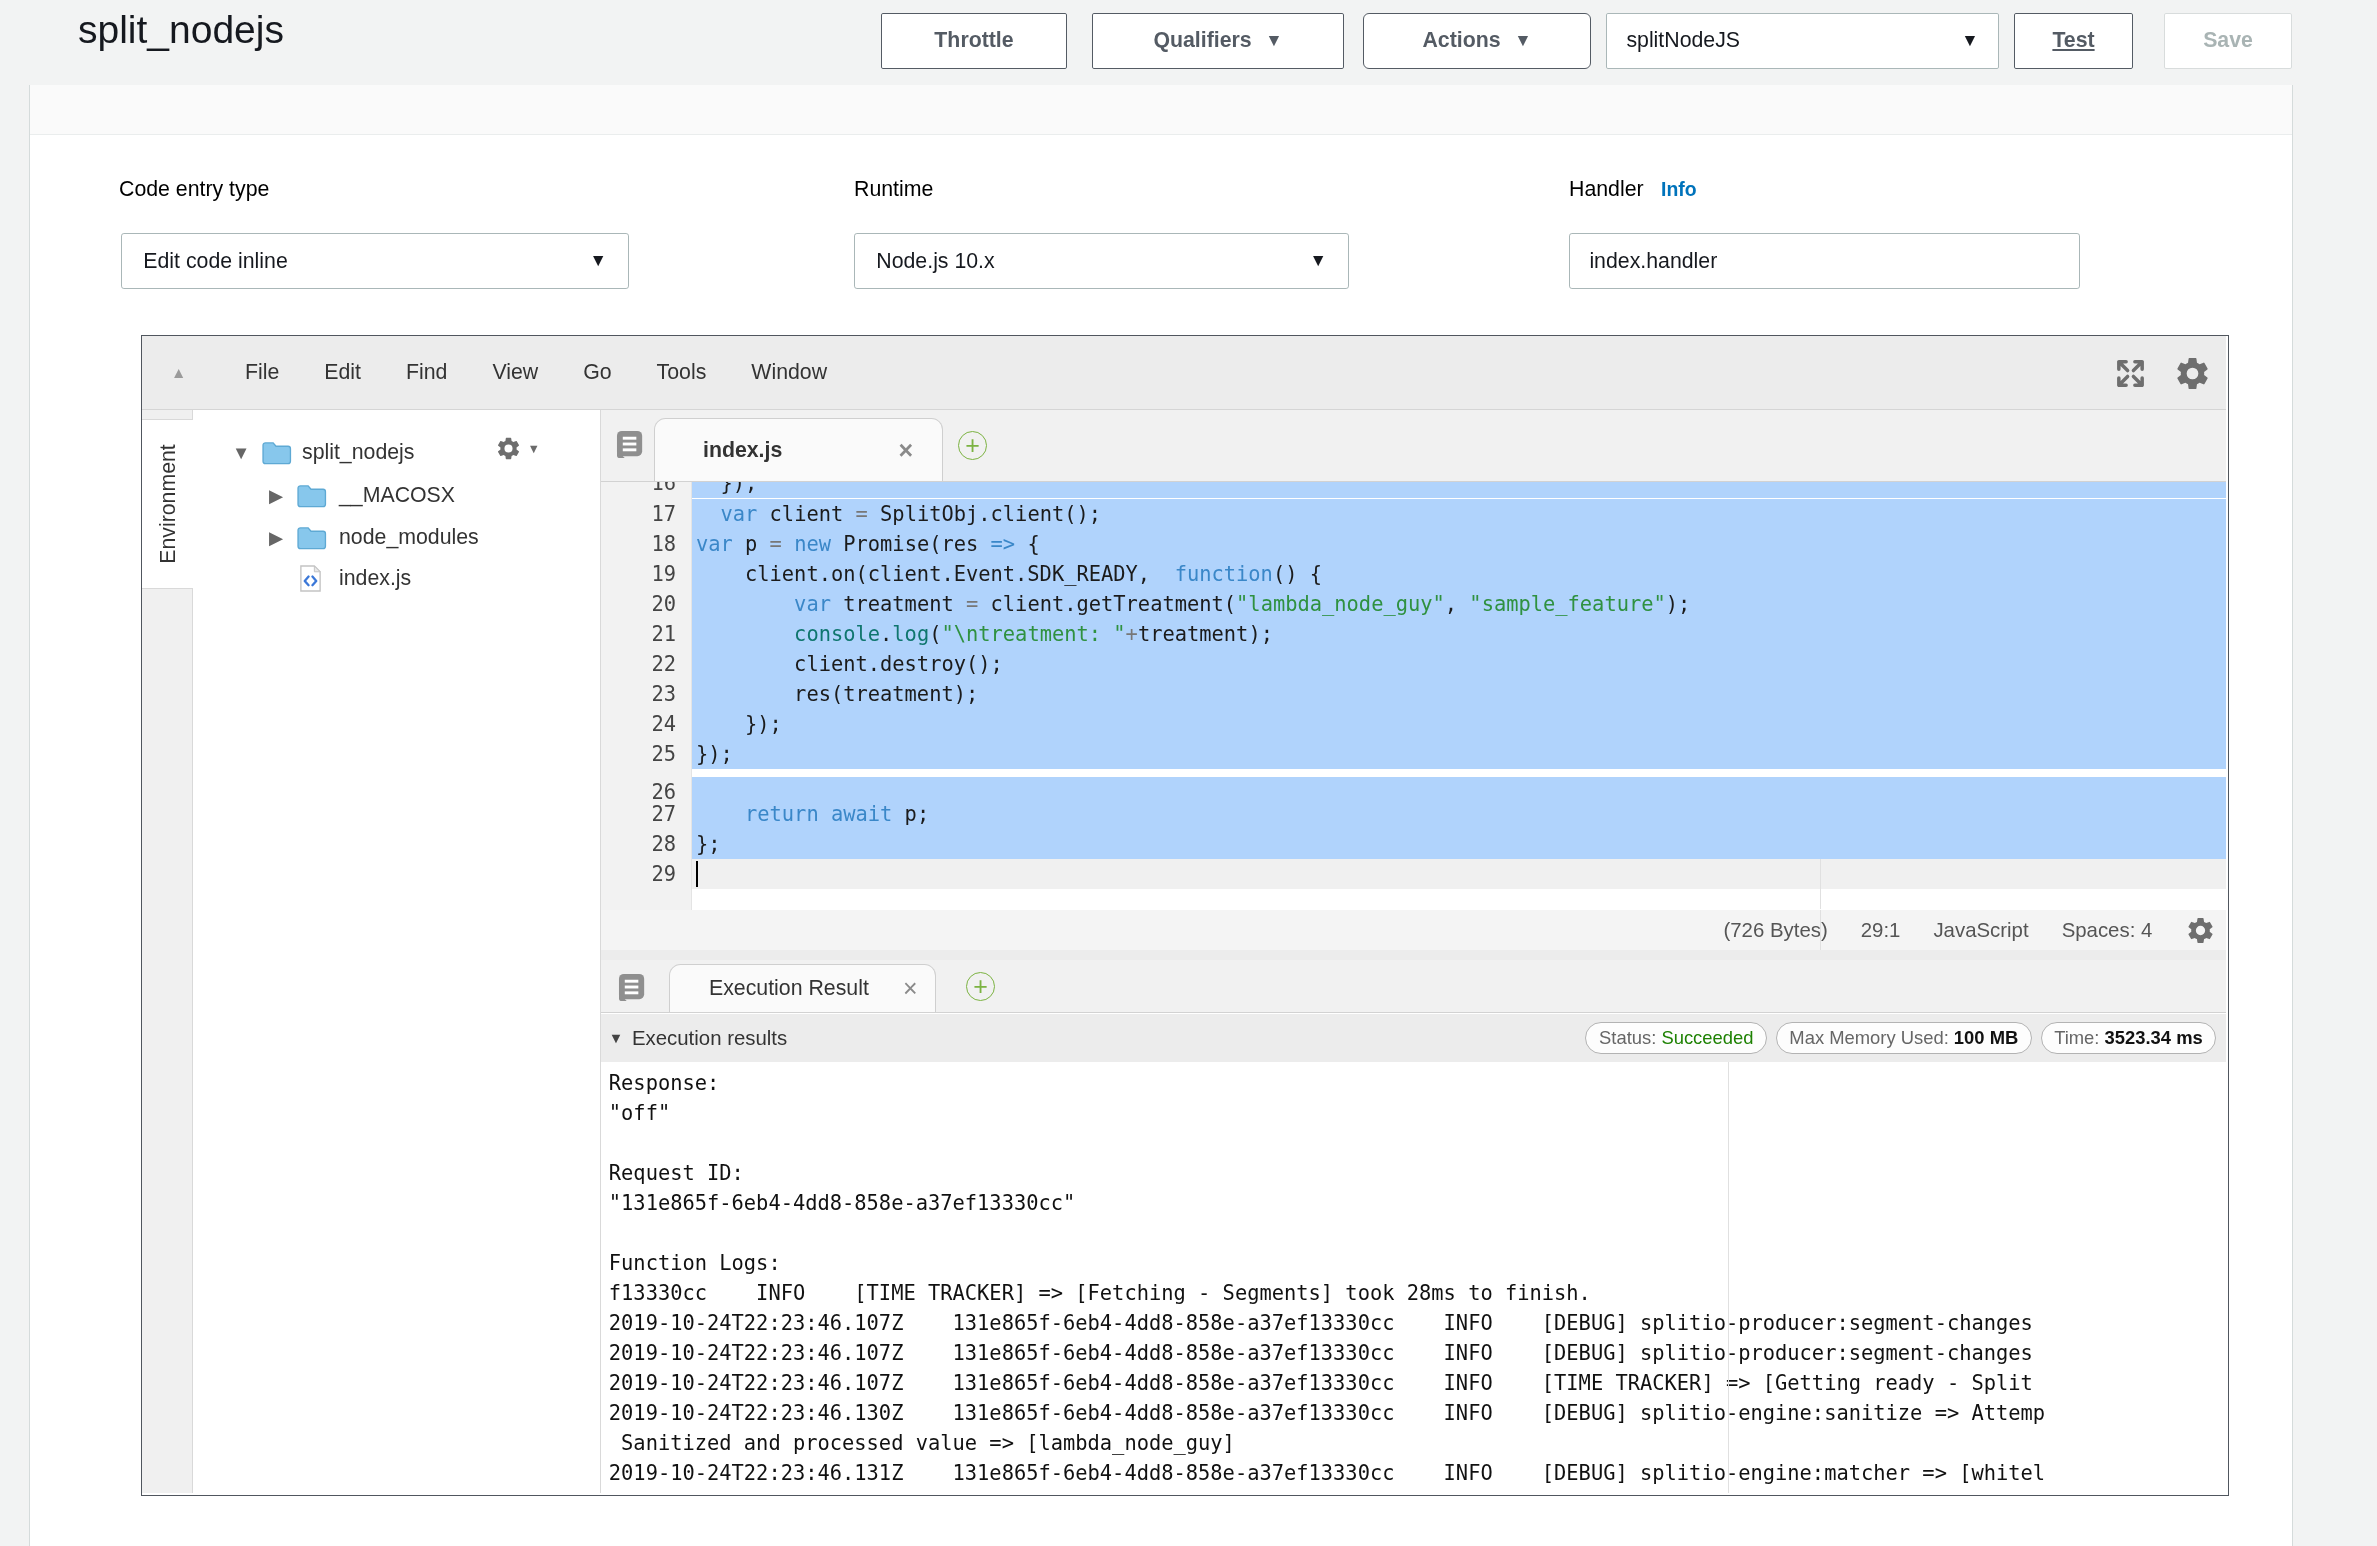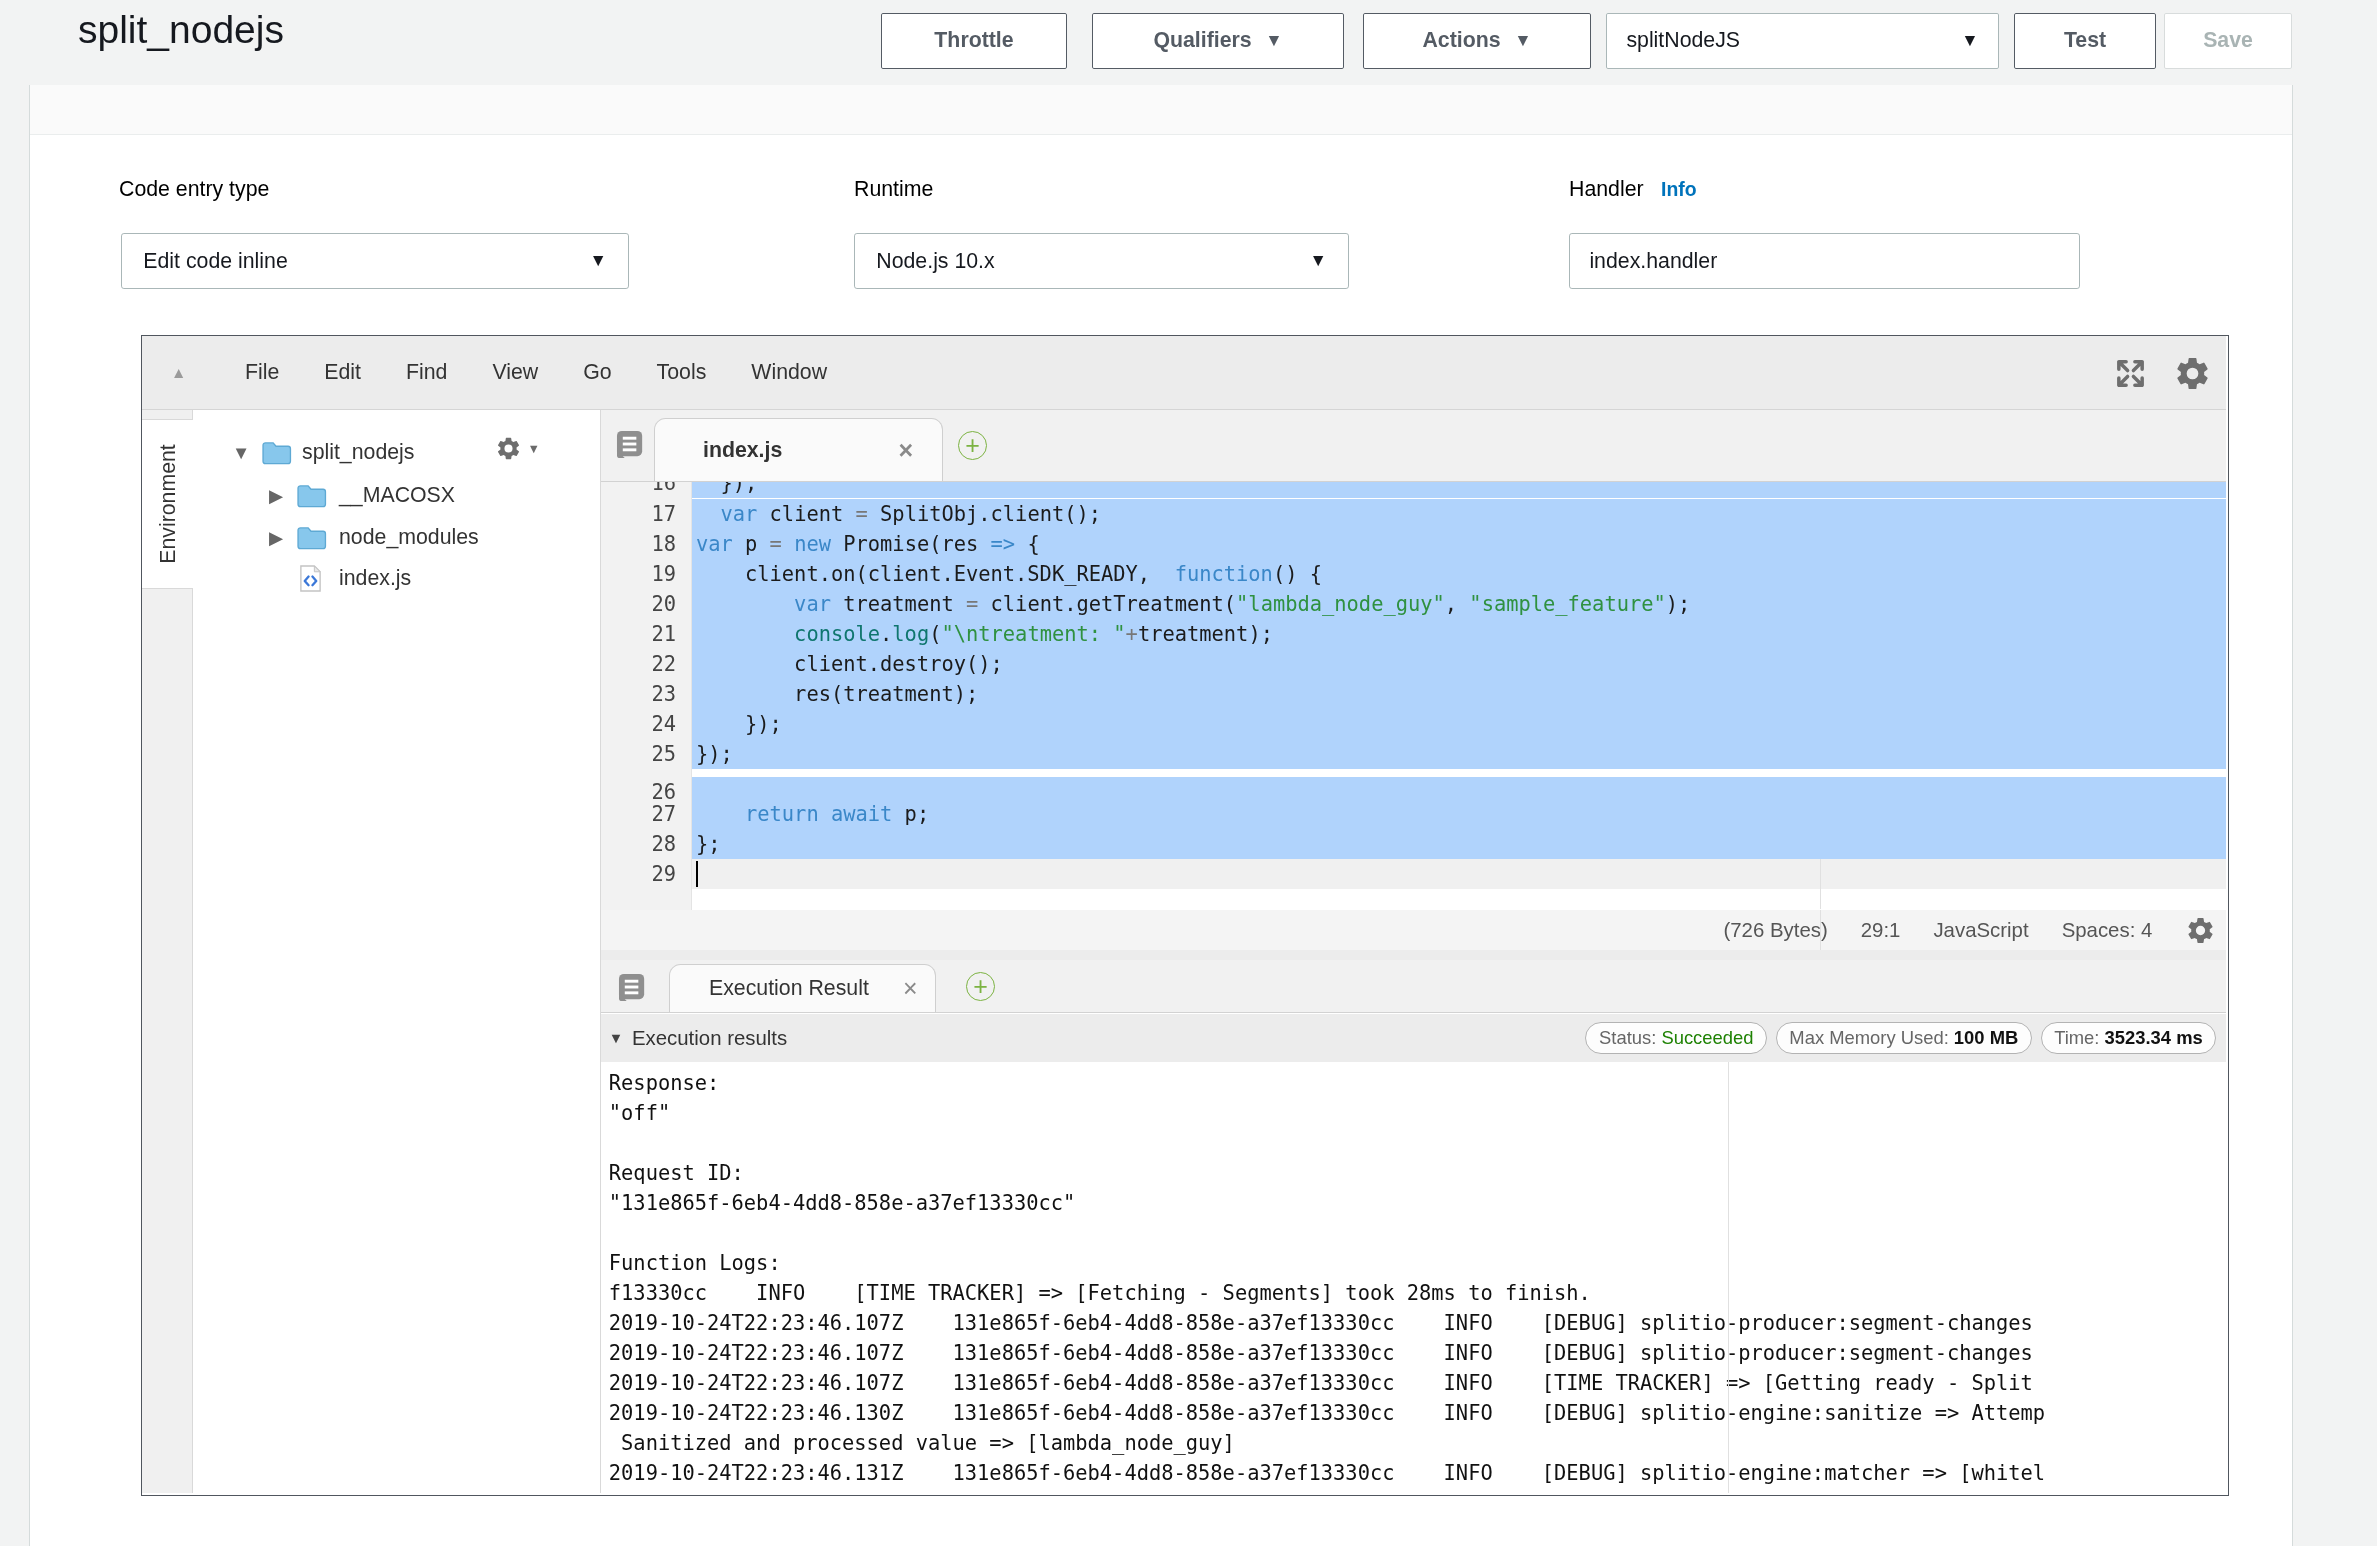--- a/index.html
+++ b/index.html
@@ -120,29 +120,29 @@
 
   <div class="page-title">split_nodejs</div>
 
   <button class="hdr-btn" style="left:881px;width:186px;">
     <span>Throttle</span>
   </button>
   <button class="hdr-btn" style="left:1092px;width:252px;">
     <span>Qualifiers</span>
     <span class="caret">▼</span>
   </button>
-  <button class="hdr-btn" style="left:1363px;width:228px;">
+  <button class="hdr-btn" style="left:1363px;width:228px;border-radius:6px;">
     <span>Actions</span>
     <span class="caret">▼</span>
   </button>
   <div class="hdr-select" style="left:1606px;width:393px;">
     <span>splitNodeJS</span>
     <span class="caret">▼</span>
   </div>
-  <button class="hdr-btn" style="left:2014px;width:142px;">
+  <button class="hdr-btn" style="left:2014px;width:119px;text-decoration:underline;">
     <span>Test</span>
   </button>
   <button class="hdr-btn disabled" style="left:2164px;width:128px;">
     <span>Save</span>
   </button>
 
   <div class="card">
     <div class="card-head">
       <span>Function code</span>
     </div>

